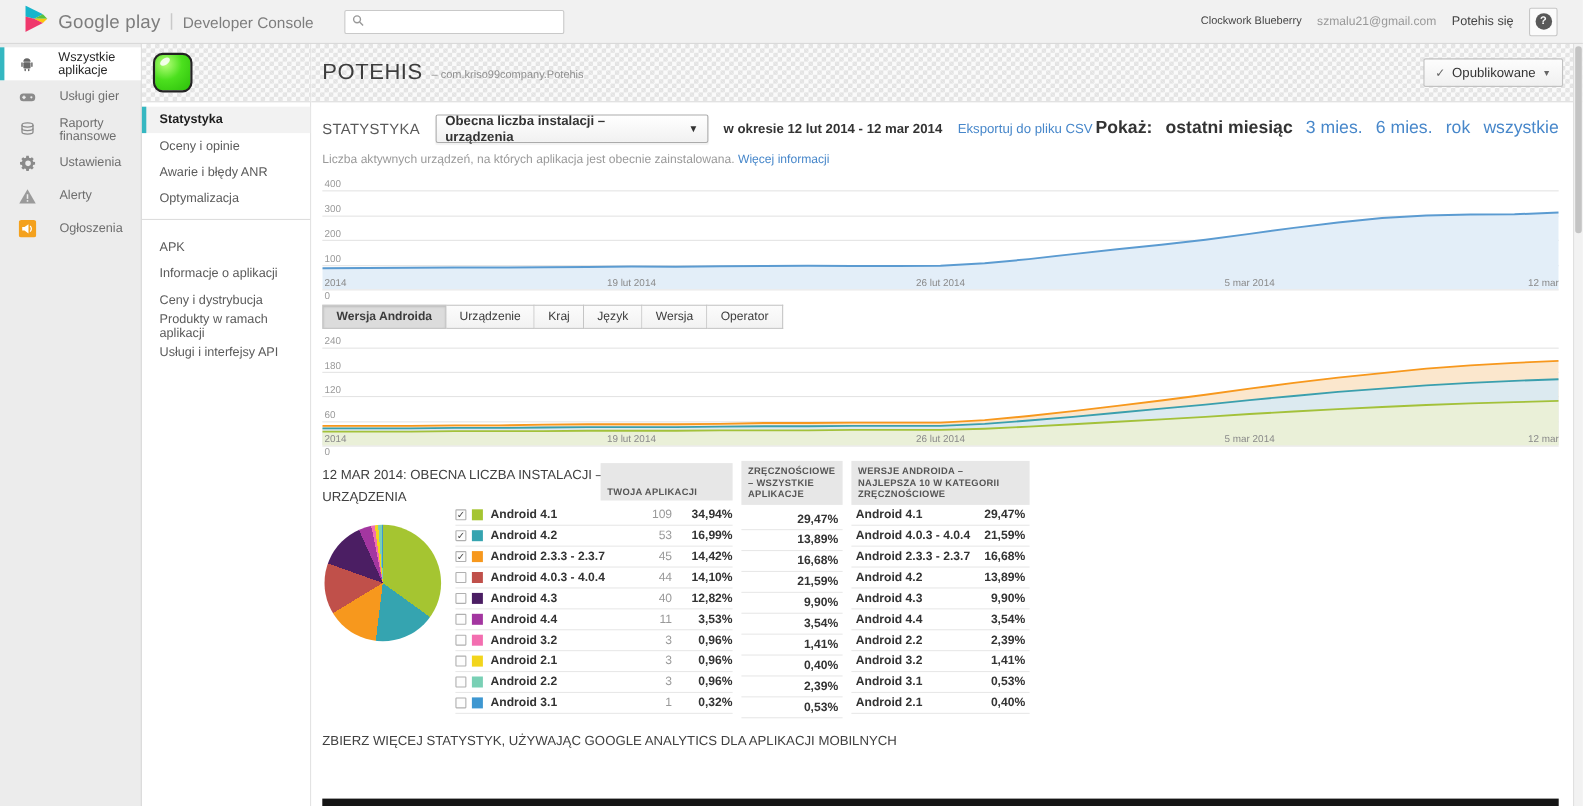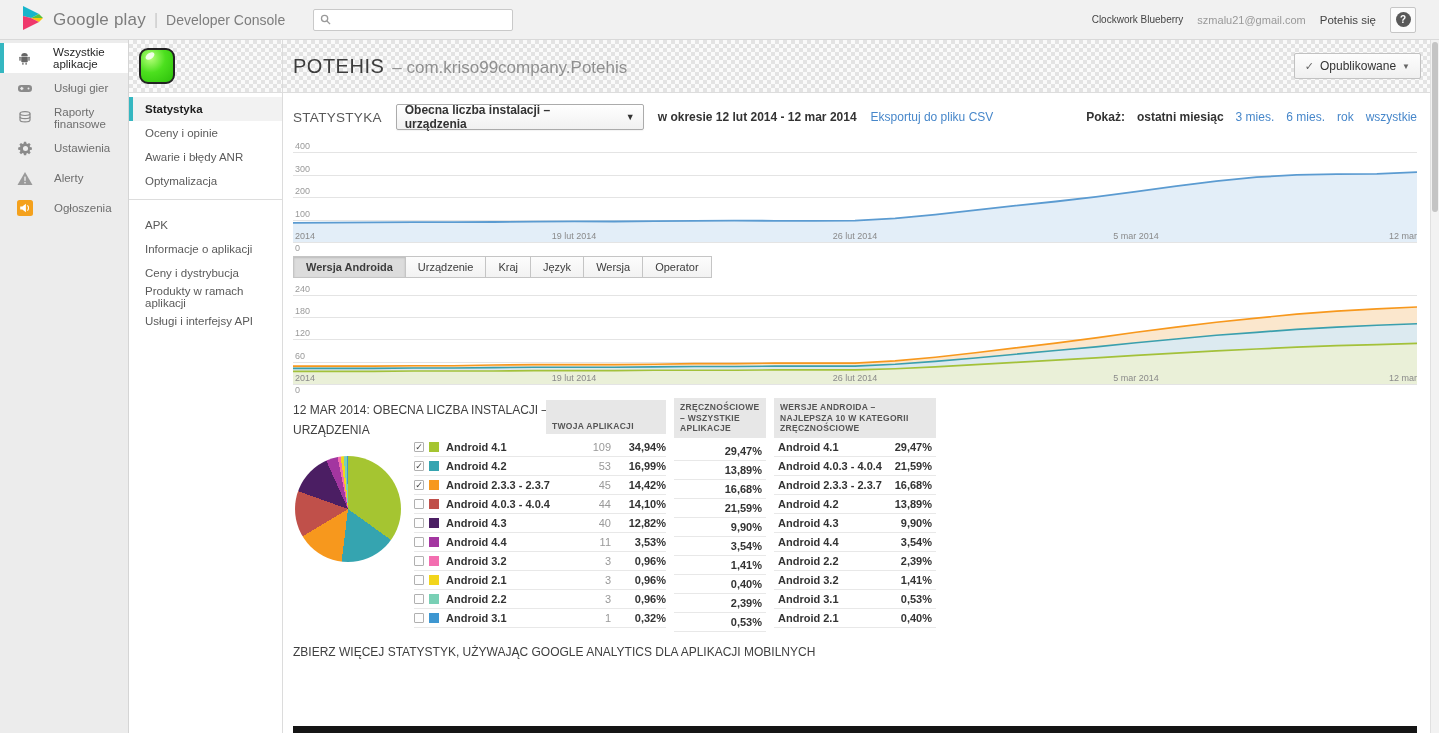--- a/index.html
+++ b/index.html
@@ -43,38 +43,38 @@
     border-radius:50%; background:rgba(255,255,255,.85); transform:rotate(-35deg); }
   .nav2-group{ padding:4px 0 6px 0; }
   .nav2-group.first{ border-bottom:1px solid #ddd; margin-bottom:9px; }
   .nav2-item{ height:24px; display:flex; align-items:center; padding-left:12px; font-size:11.5px;
     color:#5a5a5a; cursor:pointer; border-left:4px solid transparent; }
   .nav2-item.active{ background:#f2f2f2; border-left:4px solid #35b7c1; color:#1d1d1d; font-weight:bold; }
   
   .main{ flex:1; display:flex; flex-direction:column; position:relative; background:#fff; min-width:0;}
   .main-band{ height:53px; border-bottom:1px solid #ddd; display:flex; align-items:center; padding:0 18px 0 10px; }
   .app-title{ font-size:20px; font-weight:normal; color:#3c3c3c; letter-spacing:0.5px; }
-  .app-package{ font-size:17px; color:#8f8f8f; margin-left:8px; margin-top:4px;}
+  .app-package{ font-size:10px; color:#8f8f8f; margin-left:8px; margin-top:4px;}
   .status-btn{ margin-left:auto; height:26px; background:linear-gradient(#fdfdfd,#f0f0f0);
     border:1px solid #c2c2c2; border-radius:2px; display:flex; align-items:center; gap:6px;
     padding:0 10px; font-size:12px; color:#333; cursor:pointer; }
   .status-check{ color:#666; font-size:11px;}
   .status-caret{ font-size:8px; color:#666; }
   .content{ flex:1; padding-left:10px; padding-right:22px; position:relative; }
   
   .stats-row{ margin-top:11px; display:flex; align-items:center; }
   .section-label{ font-size:13.5px; color:#595959; letter-spacing:0.3px; }
   .metric-select{ margin-left:14px; width:248px; height:24px; background:linear-gradient(#fff,#f1f1f1);
     border:1px solid #ababab; border-radius:2px; display:flex; align-items:center; padding:12px 8px;
     font-size:12px; font-weight:bold; color:#333; cursor:pointer; box-shadow:0 1px 1px rgba(0,0,0,.05);gap:24px;}
   .metric-caret{ margin-left:auto; font-size:9px; color:#333; }
   .period{ margin-left:14px; font-size:12px; font-weight:bold; color:#333; }
   .link{ color:#4787ca; cursor:pointer; text-decoration:none; }
   .export-link{ margin-left:14px; font-size:12px; }
-  .ranges{ margin-left:auto; display:flex; align-items:center; gap:12px; font-size:12px; }
+  .ranges{ margin-left:auto; display:flex; align-items:center; gap:12px; font-size:16px; }
   .range-label{ color:#333; font-weight:bold; }
   .range-item{ color:#4787ca; cursor:pointer; }
   .range-item.active{ color:#333; font-weight:bold; cursor:default; }
   .desc-row{ margin-top:9px; font-size:11px; color:#9a9a9a; }
   
   .chart{ position:relative; margin-top:13px; height:100px; margin-bottom:13px; border-bottom:1px solid #e4e4e4;}
   .chart2{ height:94px; }
   .gridline{ position:absolute; left:0; right:0; height:1px; background:#e4e4e4; }
   .ytick{ position:absolute; left:2px; font-size:9px; color:#9a9a9a; }
   .zerotick{ position:absolute; left:2px; bottom:-11px; font-size:9px; color:#9a9a9a; }
@@ -270,20 +270,24 @@
         <div class="ranges" id="ranges">
           <span class="range-label">Pokaż:</span>
         <span class="range-item active">ostatni miesiąc</span>
             <span class="range-item">3 mies.</span>
             <span class="range-item">6 mies.</span>
             <span class="range-item">rok</span>
             <span class="range-item">wszystkie</span>
           </div>
       </div>
 
+      <div class="desc-row">
+        <span>Liczba aktywnych urządzeń, na których aplikacja jest obecnie zainstalowana.</span>
+        <span class="link">Więcej informacji</span>
+      </div>
 
       <div class="chart" id="chart1">
           <div class="gridline" style="top:77.27272727272727%"></div>
           <div class="ytick" style="top:calc(77.27272727272727% - 11px)">100</div>
           <div class="gridline" style="top:54.54545454545454%"></div>
           <div class="ytick" style="top:calc(54.54545454545454% - 11px)">200</div>
           <div class="gridline" style="top:31.818181818181824%"></div>
           <div class="ytick" style="top:calc(31.818181818181824% - 11px)">300</div>
           <div class="gridline" style="top:9.090909090909093%"></div>
           <div class="ytick" style="top:calc(9.090909090909093% - 11px)">400</div>

